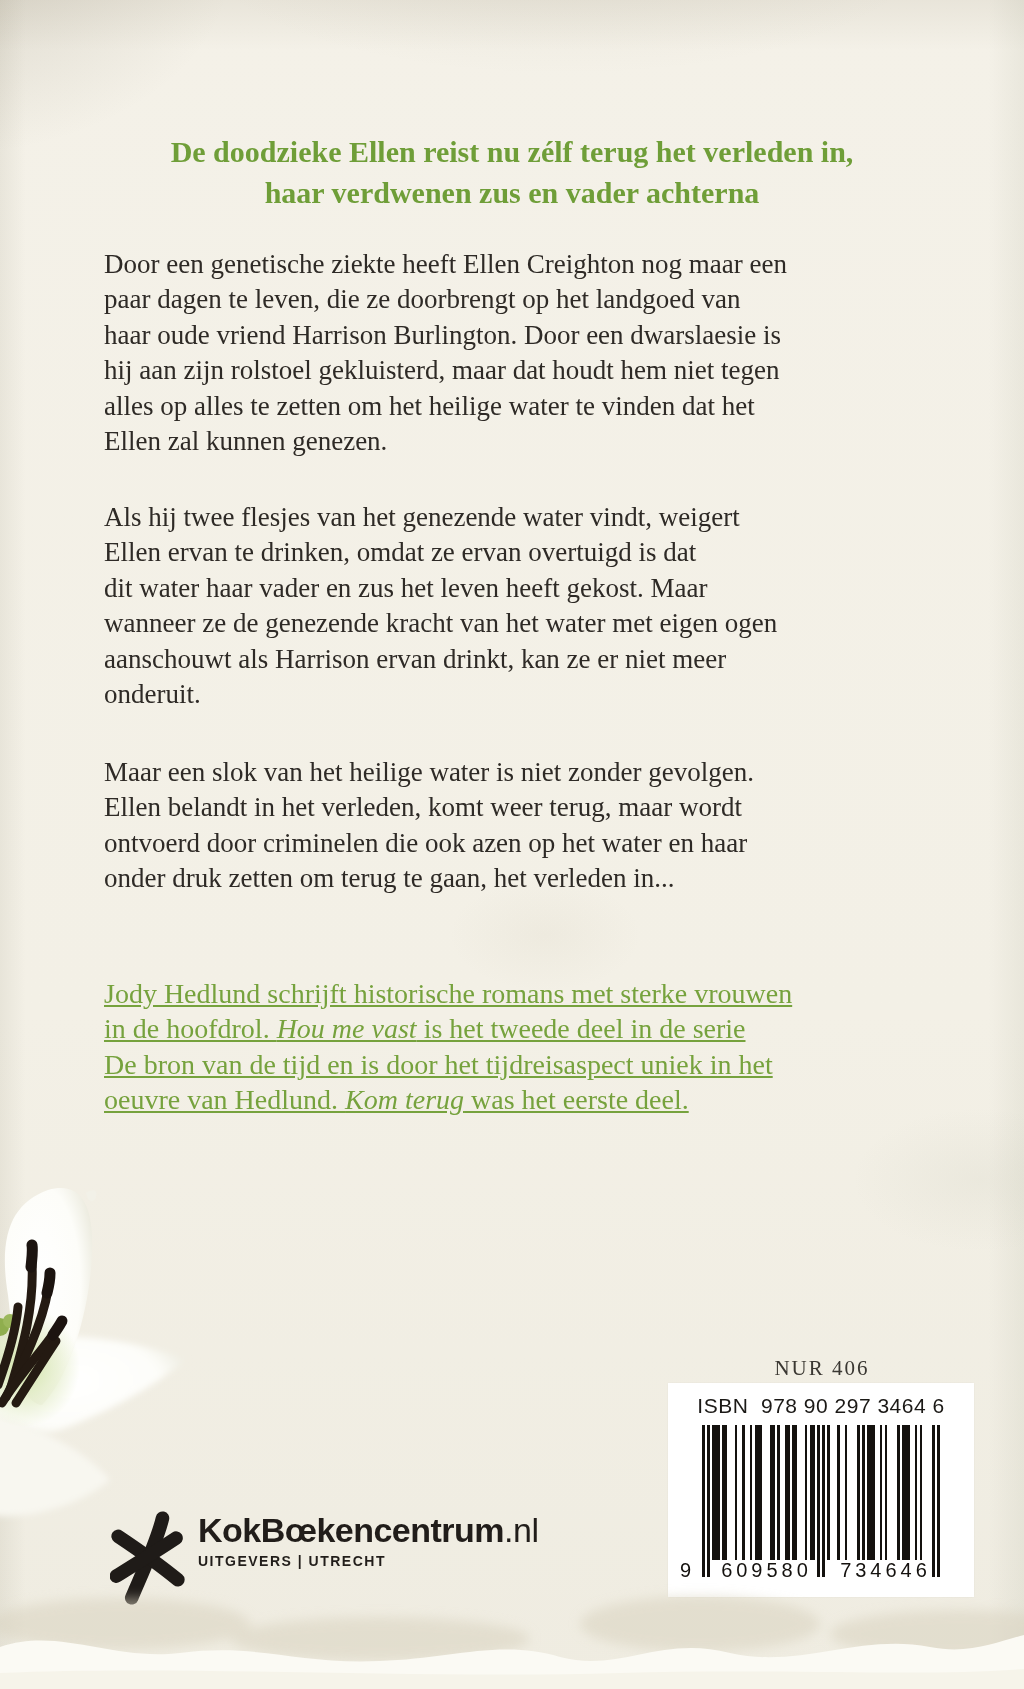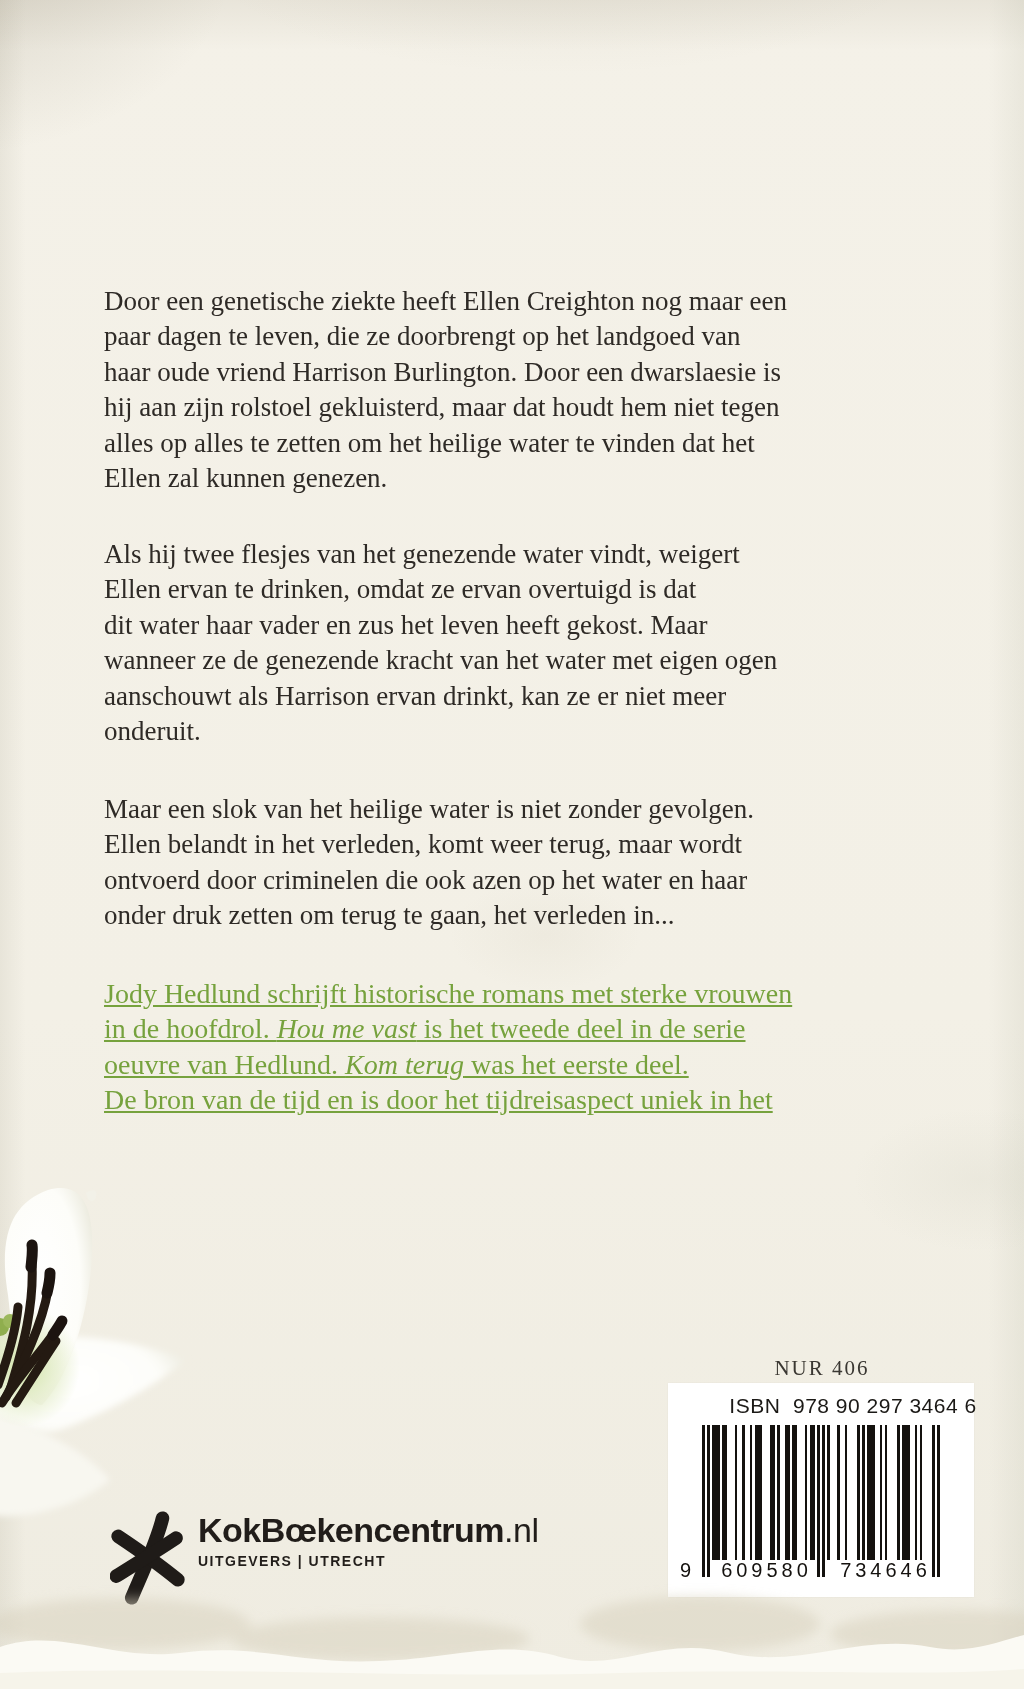--- a/index.html
+++ b/index.html
@@ -15,42 +15,42 @@
       linear-gradient(270deg, rgba(140,145,120,.10) 0, transparent 3.5%),
       linear-gradient(180deg, rgba(150,140,115,.12) 0, transparent 3%),
       linear-gradient(180deg,#f4f1e8 0%,#f3f0e6 60%,#efece1 100%);
   }
   .headline{
     position:absolute;left:0;top:131px;width:100%;text-align:center;
     color:#6f9e38;font-weight:bold;font-size:30px;line-height:41px;
   }
   .para{
     position:absolute;left:104px;width:845px;
-    color:#2e2a26;font-size:27px;line-height:35.4px;white-space:pre-line;margin-top:37px;
+    color:#2e2a26;font-size:27px;line-height:35.4px;white-space:pre-line;
   }
   .p1{top:247px;}
   .p2{top:500px;}
   .p3{top:755px;}
   .note{
     position:absolute;left:104px;top:976px;width:845px;
     color:#76a23d;font-size:28px;line-height:35.4px;text-decoration:underline;
   }
   .note .it{font-style:italic;}
   .nur{
     position:absolute;left:669px;top:1356px;width:306px;text-align:center;
     color:#3a3732;font-size:21px;letter-spacing:2px;
   }
   .barcode-box{
     position:absolute;left:668px;top:1383px;width:306px;height:214px;
     background:#ffffff;box-shadow:0 0 2px rgba(0,0,0,.05);
   }
   .isbn{
     position:absolute;top:11px;left:0;width:100%;text-align:center;
     font-family:"Liberation Sans","DejaVu Sans",sans-serif;
-    font-size:21px;color:#1b1916;white-space:pre;letter-spacing:.5px;padding-left:32px;
+    font-size:21px;color:#1b1916;white-space:pre;letter-spacing:.5px;
   }
   .bars{position:absolute;left:34px;top:42px;width:238px;height:152px;}
   .bar{position:absolute;top:0;height:135px;background:#14110e;}
   .bar.guard{height:152px;}
   .bc-digits span{
     position:absolute;font-family:"Liberation Sans","DejaVu Sans",sans-serif;
     font-size:20px;color:#14110e;top:176px;
   }
   .bc-first{left:12px;}
   .bc-left{left:46px;width:105px;text-align:center;letter-spacing:4px;}
@@ -64,20 +64,24 @@
   .wordmark .tld{font-weight:normal;}
   .logo-sub{font-size:14px;font-weight:bold;letter-spacing:1.5px;margin-top:6px;}
   .lily{position:absolute;left:-10px;top:1085px;pointer-events:none;}
   .crumple{position:absolute;left:0;bottom:0;width:1024px;height:120px;}
 </style>
 </head>
 <body>
 
 <div class="page">
 
+  <div class="headline">
+    <div>De doodzieke Ellen reist nu zélf terug het verleden in,</div>
+    <div>haar verdwenen zus en vader achterna</div>
+  </div>
 
   <div class="para p1">Door een genetische ziekte heeft Ellen Creighton nog maar een
 paar dagen te leven, die ze doorbrengt op het landgoed van
 haar oude vriend Harrison Burlington. Door een dwarslaesie is
 hij aan zijn rolstoel gekluisterd, maar dat houdt hem niet tegen
 alles op alles te zetten om het heilige water te vinden dat het
 Ellen zal kunnen genezen.</div>
   <div class="para p2">Als hij twee flesjes van het genezende water vindt, weigert
 Ellen ervan te drinken, omdat ze ervan overtuigd is dat
 dit water haar vader en zus het leven heeft gekost. Maar
@@ -85,22 +89,22 @@
 aanschouwt als Harrison ervan drinkt, kan ze er niet meer
 onderuit.</div>
   <div class="para p3">Maar een slok van het heilige water is niet zonder gevolgen.
 Ellen belandt in het verleden, komt weer terug, maar wordt
 ontvoerd door criminelen die ook azen op het water en haar
 onder druk zetten om terug te gaan, het verleden in...</div>
 
   <div class="note">
     <div>Jody Hedlund schrijft historische romans met sterke vrouwen</div>
     <div><span>in de hoofdrol. </span><span class="it">Hou me vast</span><span>  is het tweede deel in de serie</span></div>
+    <div>De bron van de tijd en is door het tijdreisaspect uniek in het</div>
     <div><span>oeuvre van Hedlund. </span><span class="it">Kom terug</span><span> was het eerste deel.</span></div>
-    <div>De bron van de tijd en is door het tijdreisaspect uniek in het</div>
   </div>
 
   <svg class="lily" width="220" height="450" viewBox="0 0 220 450">
     <defs>
       <radialGradient id="petalShade" cx="40%" cy="45%" r="75%">
         <stop offset="0%" stop-color="#ffffff"></stop>
         <stop offset="62%" stop-color="#fdfdf9"></stop>
         <stop offset="88%" stop-color="#ecebdf"></stop>
         <stop offset="100%" stop-color="#dfddcd"></stop>
       </radialGradient>

